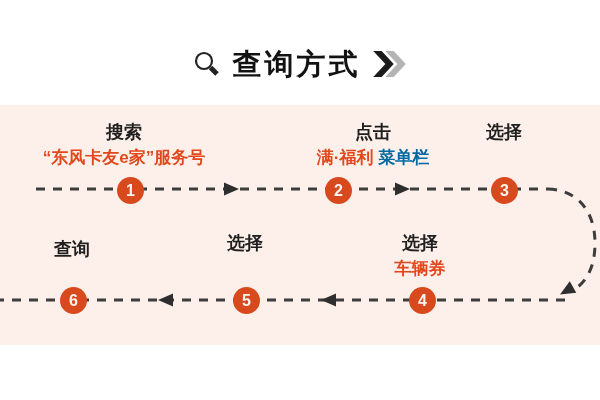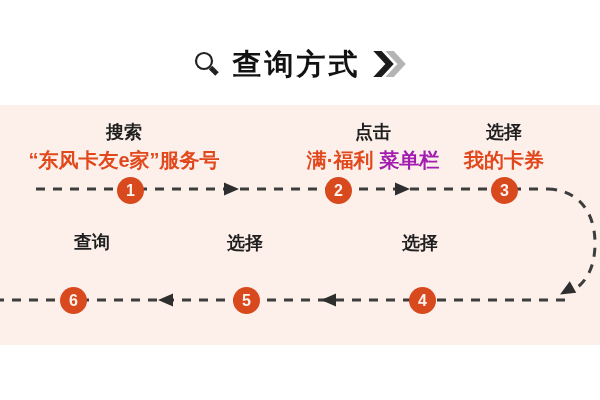--- a/index.html
+++ b/index.html
@@ -18,22 +18,22 @@
   }
   
   .pink-band{position:absolute;left:0;top:105px;width:600px;height:240px;background:#fdf0eb;}
   
   .flow-svg{position:absolute;left:0;top:0;width:600px;height:400px;pointer-events:none;}
   .dash{stroke:#3d3d3d;stroke-width:3;stroke-dasharray:9 8;fill:none;}
   .ah{fill:#2e2e2e;stroke:none;}
   
   .step{position:absolute;transform:translateX(-50%);text-align:center;white-space:nowrap;}
   .action{font-size:18px;font-weight:700;color:#1f1f1f;line-height:1.15;}
-  .target{font-size:20px;font-weight:700;color:#e1491d;line-height:1.2;margin-top:5px;}
-  .target .suffix{color:#a21caf;margin-left:0.28em;}
+  .target{font-size:17px;font-weight:700;color:#e1491d;line-height:1.2;margin-top:5px;}
+  .target .suffix{color:#0369a1;margin-left:0.28em;}
   
   .num{
     position:absolute;width:27px;height:27px;border-radius:50%;background:#d8491e;
     color:#fdf3ee;font-size:16px;font-weight:700;
     display:flex;align-items:center;justify-content:center;line-height:1;
   }
 </style>
 </head>
 <body>
 
@@ -67,30 +67,30 @@
   <div class="step" style="left:124px;top:122px;">
     <div class="action">搜索</div>
     <div class="target">“东风卡友e家”服务号</div>
   </div>
   <div class="step" style="left:338px;top:122px;margin-left:35px;">
     <div class="action">点击</div>
     <div class="target"><span>满·福利</span><span class="suffix">菜单栏</span></div>
   </div>
   <div class="step" style="left:504px;top:122px;">
     <div class="action">选择</div>
-    <div class="target">我的卡券</div>
   </div>
 
   <div class="step" style="left:420px;top:233px;">
     <div class="action">选择</div>
+    <div class="target">车辆券</div>
   </div>
   <div class="step" style="left:245px;top:233px;">
     <div class="action">选择</div>
   </div>
-  <div class="step" style="left:72px;top:232px;margin-left:20px;">
+  <div class="step" style="left:72px;top:239px;">
     <div class="action">查询</div>
   </div>
 
   <div class="num" style="left:117px;top:177px;">1</div>
   <div class="num" style="left:325px;top:177px;">2</div>
   <div class="num" style="left:491px;top:177px;">3</div>
   <div class="num" style="left:409px;top:287px;">4</div>
   <div class="num" style="left:233px;top:287px;">5</div>
   <div class="num" style="left:60px;top:287px;">6</div>
 

